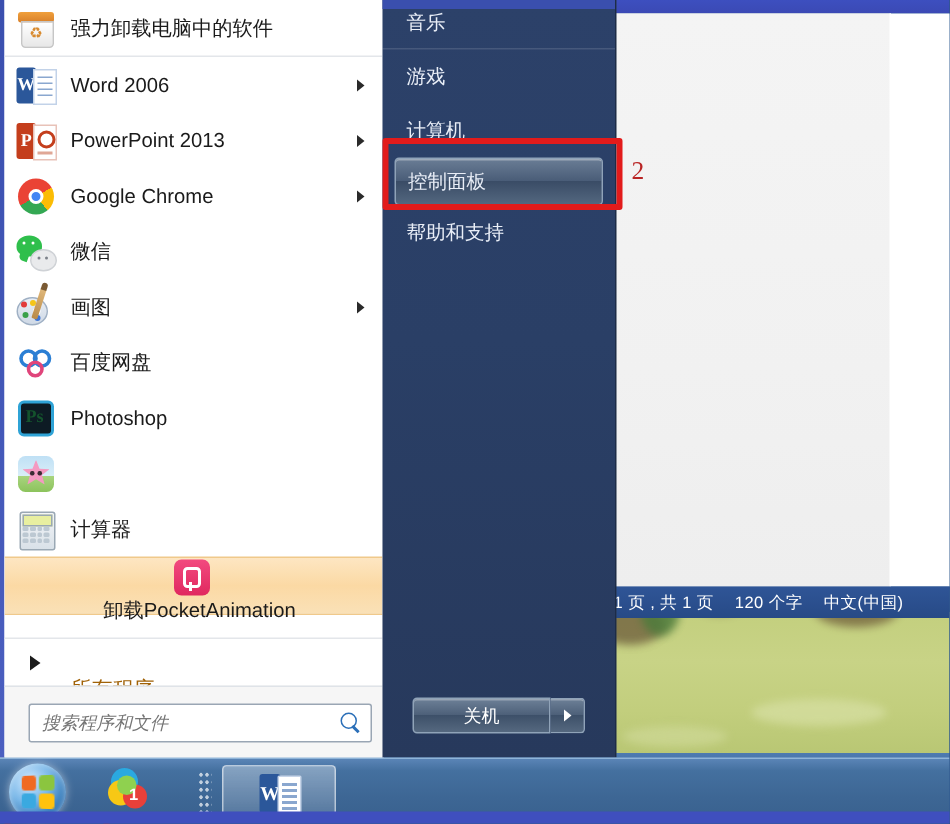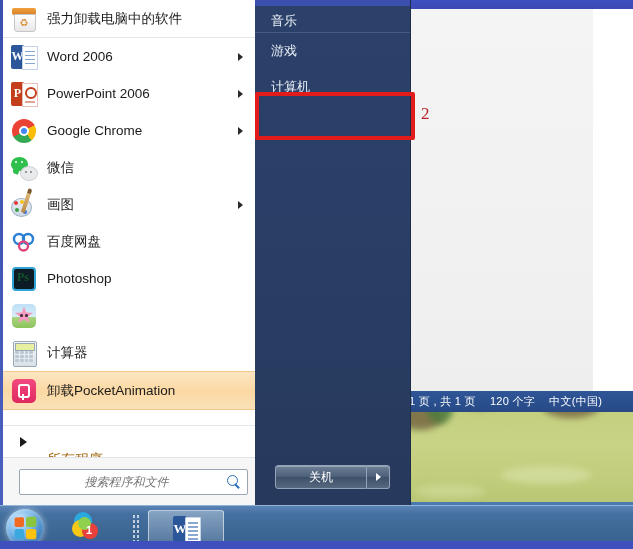--- a/index.html
+++ b/index.html
@@ -56,35 +56,35 @@
   .mi{position:relative;display:flex;align-items:center;height:37px;
     padding-left:8px;cursor:default;}
   .mi .ico{width:26px;height:26px;flex:0 0 26px;margin-right:10px;position:relative;}
   .mi .lbl{font-size:13.5px;color:#1a1a1a;white-space:nowrap;
     font-family:"Liberation Sans","DejaVu Sans",sans-serif;}
   .mi .arw{position:absolute;right:12px;top:50%;transform:translateY(-50%);
     width:0;height:0;border-left:5px solid #2a2a2a;border-top:4px solid transparent;
     border-bottom:4px solid transparent;}
   .mi.sep-after{border-bottom:1px solid #e3e6ea;}
   .mi.hl{background:linear-gradient(180deg,#fde6c2 0%,#fbd9a4 50%,#fae1b7 100%);
-    border-top:1px solid #f0c98b;border-bottom:1px solid #f0c98b;}
+    border-top:1px solid #f0c98b;border-bottom:1px solid #f0c98b;flex-direction:column;}
   #allprog{position:relative;display:flex;align-items:center;height:32px;
     padding-left:8px;border-top:1px solid #e3e6ea;background:#fff;}
   #allprog .tri{width:0;height:0;border-left:7px solid #1b1b1b;
     border-top:5px solid transparent;border-bottom:5px solid transparent;
     margin-left:9px;margin-right:20px;}
   #allprog .lbl{font-size:14px;color:#a16207;margin-top:36px;}
   #search-wrap{position:absolute;left:3px;top:457px;width:252px;height:48px;
     background:#f6f6f6;border-top:1px solid #dfe3e8;}
   #search-box{position:absolute;left:16px;top:11px;width:215px;height:24px;
     background:#fff;border:1px solid #9aa6b4;border-radius:2px;
     display:flex;align-items:center;padding:0 6px;}
   #search-input{flex:1;border:0;outline:0;font-size:12px;font-style:italic;
     color:#8c8c8c;background:transparent;
-    font-family:"Liberation Sans","DejaVu Sans",sans-serif;text-align:center;}
+    font-family:"Liberation Sans","DejaVu Sans",sans-serif;}
   #search-icon{width:14px;height:14px;position:relative;flex:0 0 14px;}
   #search-icon i{position:absolute;left:0;top:0;width:9px;height:9px;
     border:1.6px solid #2b6fb8;border-radius:50%;}
   #search-icon i:after{content:"";position:absolute;left:7px;top:7px;width:6px;height:1.6px;
     background:#2b6fb8;transform:rotate(45deg);transform-origin:left center;}
 
   
   #right-pane{position:absolute;left:255px;top:0;width:155px;height:505px;
     background:linear-gradient(180deg,#2c4169 0%,#2a3f66 45%,#27395c 100%);
     border-right:1px solid #1d2c47;}
@@ -312,21 +312,21 @@
       <div class="mi">
         <span class="ico">
           <span class="ic ic-ppt">
               <span class="blk">P</span>
               <span class="pg">
                 <span class="c"></span>
                 <i></i>
               </span>
             </span>
         </span>
-        <span class="lbl">PowerPoint 2006</span>
+        <span class="lbl">PowerPoint 2013</span>
         <span class="arw"></span>
       </div>
 
       <div class="mi">
         <span class="ico">
           <span class="ic ic-chrome">
               <span class="o"></span>
               <span class="i"></span>
             </span>
         </span>
@@ -445,28 +445,34 @@
         <span id="search-icon">
             <i></i>
           </span>
       </div>
     </div>
   </div>
 
   <div id="right-pane">
     <div id="rp-top"></div>
     <div id="rp-list">
-      <div class="ri divider" style="height:24px;align-items:flex-end;padding-bottom:2px;overflow:hidden;">
+      <div class="ri divider" style="height:24px;align-items:flex-start;padding-bottom:2px;overflow:hidden;">
         <span>音乐</span>
       </div>
       <div class="ri">
         <span>游戏</span>
       </div>
       <div class="ri">
         <span>计算机</span>
+      </div>
+      <div class="ri hover">
+        <span>控制面板</span>
+      </div>
+      <div class="ri">
+        <span>帮助和支持</span>
       </div>
     </div>
 
     <div id="shutdown-row">
       <div id="shutdown-btn">
         <span>关机</span>
       </div>
       <div id="shutdown-arrow">
         <span class="t"></span>
       </div>

